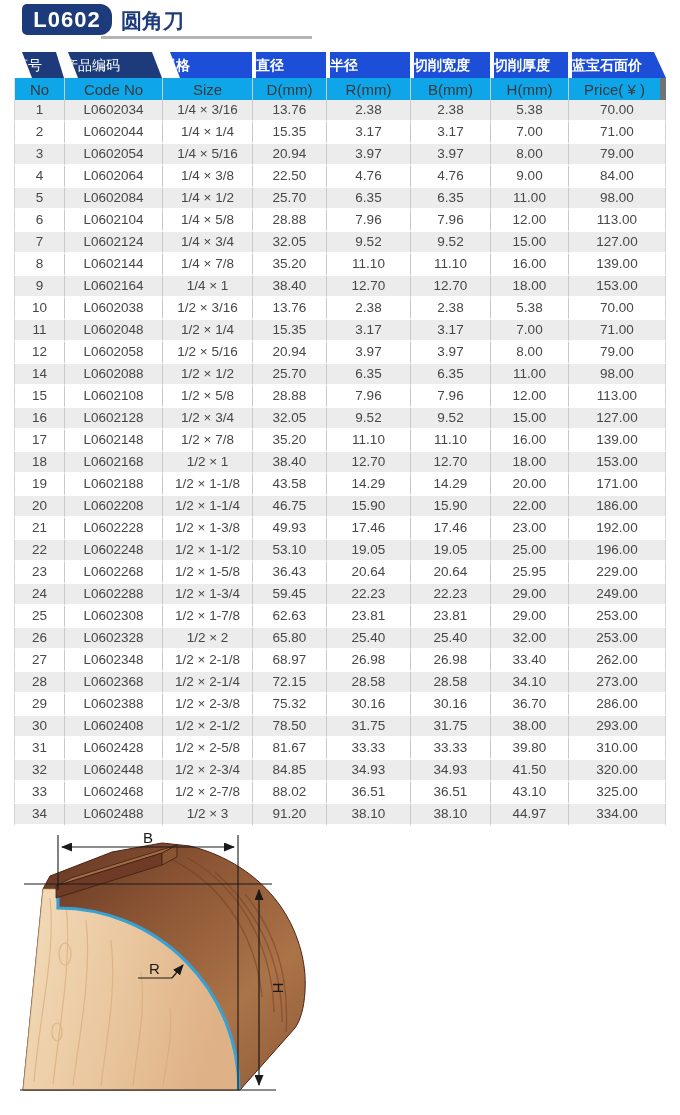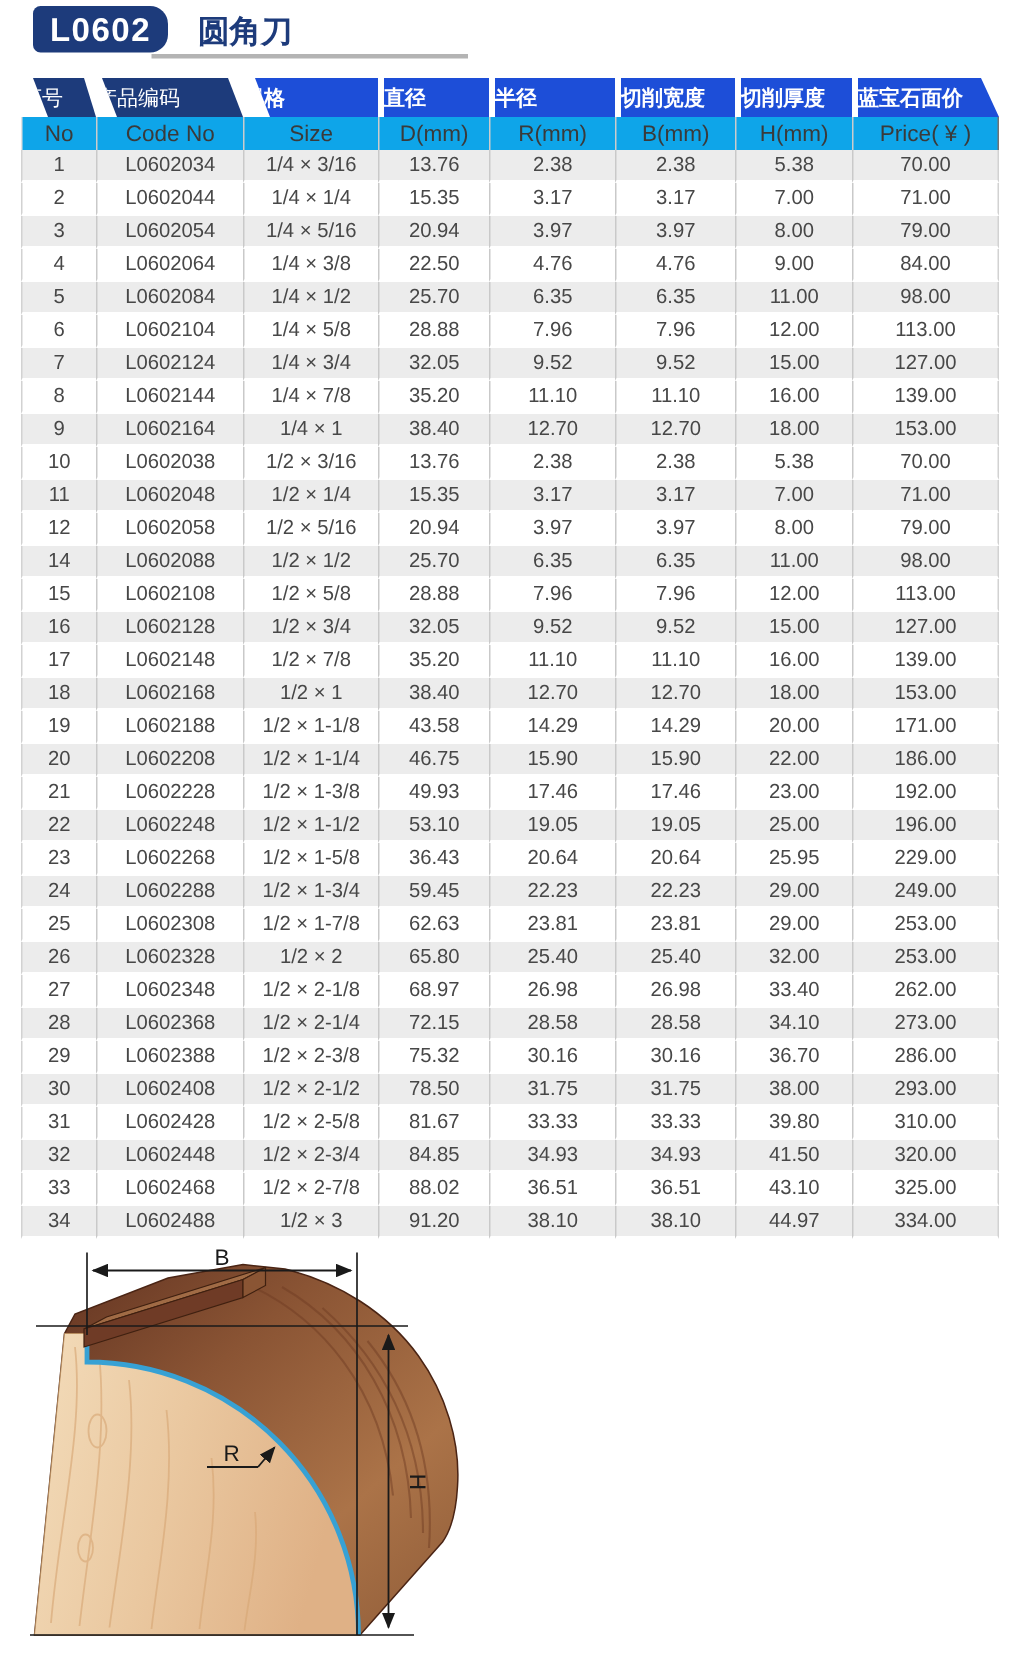--- a/index.html
+++ b/index.html
@@ -6,39 +6,39 @@
   html,body { margin:0; padding:0; background:#fff; }
   body { width:680px; font-family:"Liberation Sans","DejaVu Sans",sans-serif; }
   .page { position:relative; width:680px; height:1115px; overflow:hidden; background:#fff; }
 
   
   .hdr { position:relative; height:46px;padding-left:32px; }
   .title-rule { position:absolute; left:101px; top:36px; width:211px; height:3px; background:#b4b4b4; }
   .badge { position:absolute; left:22px; top:4px; width:90px; height:31px; background:#1d3b7b;
            color:#fff; font-size:22px; font-weight:bold; text-align:center; line-height:31px;
            border-radius:5px 12px 12px 5px; letter-spacing:1px; }
-  .ptitle { position:absolute; left:132px; top:7px; font-size:21px; font-weight:bold; color:#1d3b7b; }
+  .ptitle { position:absolute; left:121px; top:7px; font-size:21px; font-weight:bold; color:#1d3b7b; }
 
   
   table { margin:6px 0 0 14px; border-collapse:separate; border-spacing:0; table-layout:fixed; }
   th, td { padding:0; }
   .h-top { height:26px; }
   .hcell { position:relative; height:26px; line-height:26px; text-align:left;
            color:#fff; font-size:14px; font-weight:400; }
   .navy { background:#1d3b7b; }
   .gray { background:#1d4ed8;font-weight:bold; }
   .gapl { margin-left:4px; }
   .clip-no     { clip-path:polygon(8px 0, calc(100% - 8px) 0, 100% 100%, 18px 100%); }
   .clip-code   { clip-path:polygon(4px 0, calc(100% - 10px) 0, 100% 100%, 14px 100%); }
   .clip-size   { clip-path:polygon(8px 0, 100% 0, 100% 100%, 18px 100%); }
   .clip-price  { clip-path:polygon(0 0, calc(100% - 12px) 0, 100% 100%, 0 100%); }
 
   .h-sub { height:22px; background:#0ea5e9; color:#3a3a3a; font-size:15px; font-weight:400; text-align:center; }
   .h-sub + .h-sub { border-left:1px solid #ccc; }
-  .h-sub:last-child { border-right:1px solid #737373; }
+  .h-sub:last-child { border-right:6px solid #737373; }
   .h-sub:first-child { border-left:1px solid #e2e2e2; }
 
   tbody td { height:20px; line-height:20px; text-align:center; font-size:13.5px; color:#474747;
              border-bottom:2px solid #fff; white-space:nowrap; overflow:hidden; }
   tbody td + td { border-left:1px solid #c9c9c9; }
   tbody td:first-child { border-left:1px solid #d2d2d2; }
   tbody td:last-child { border-right:1px solid #d2d2d2; }
   tbody tr:nth-child(odd)  { background:#ececec; }
   tbody tr:nth-child(even) { background:#ffffff; }
 

